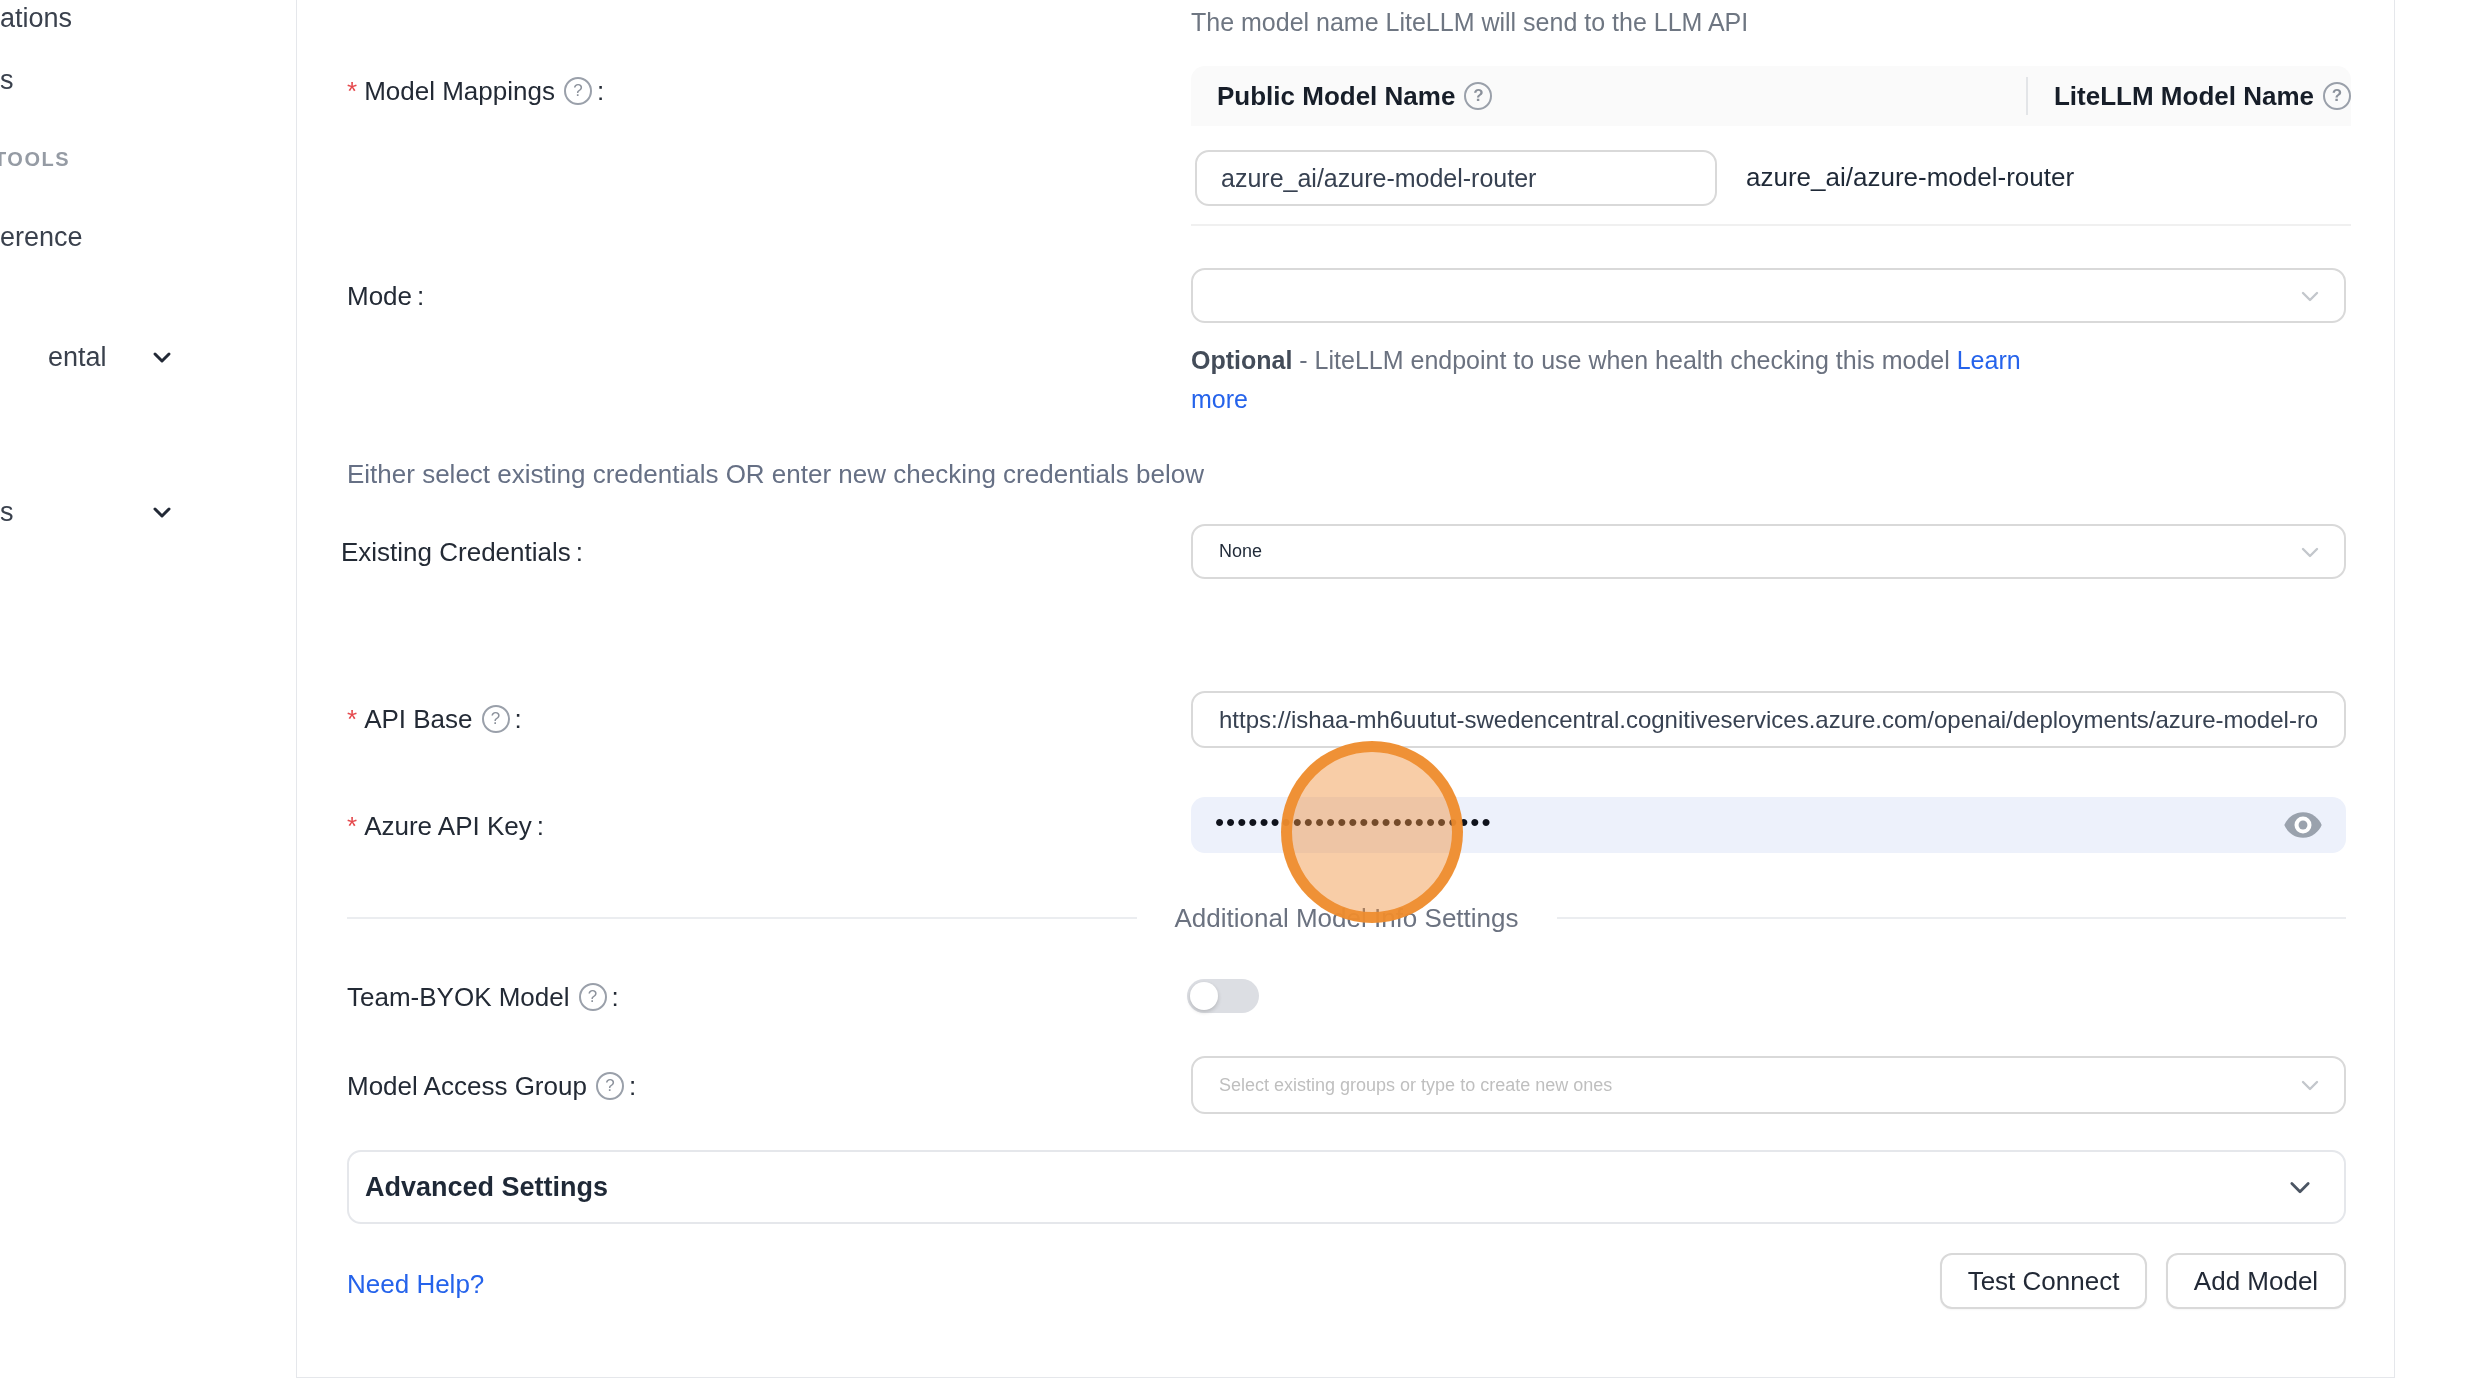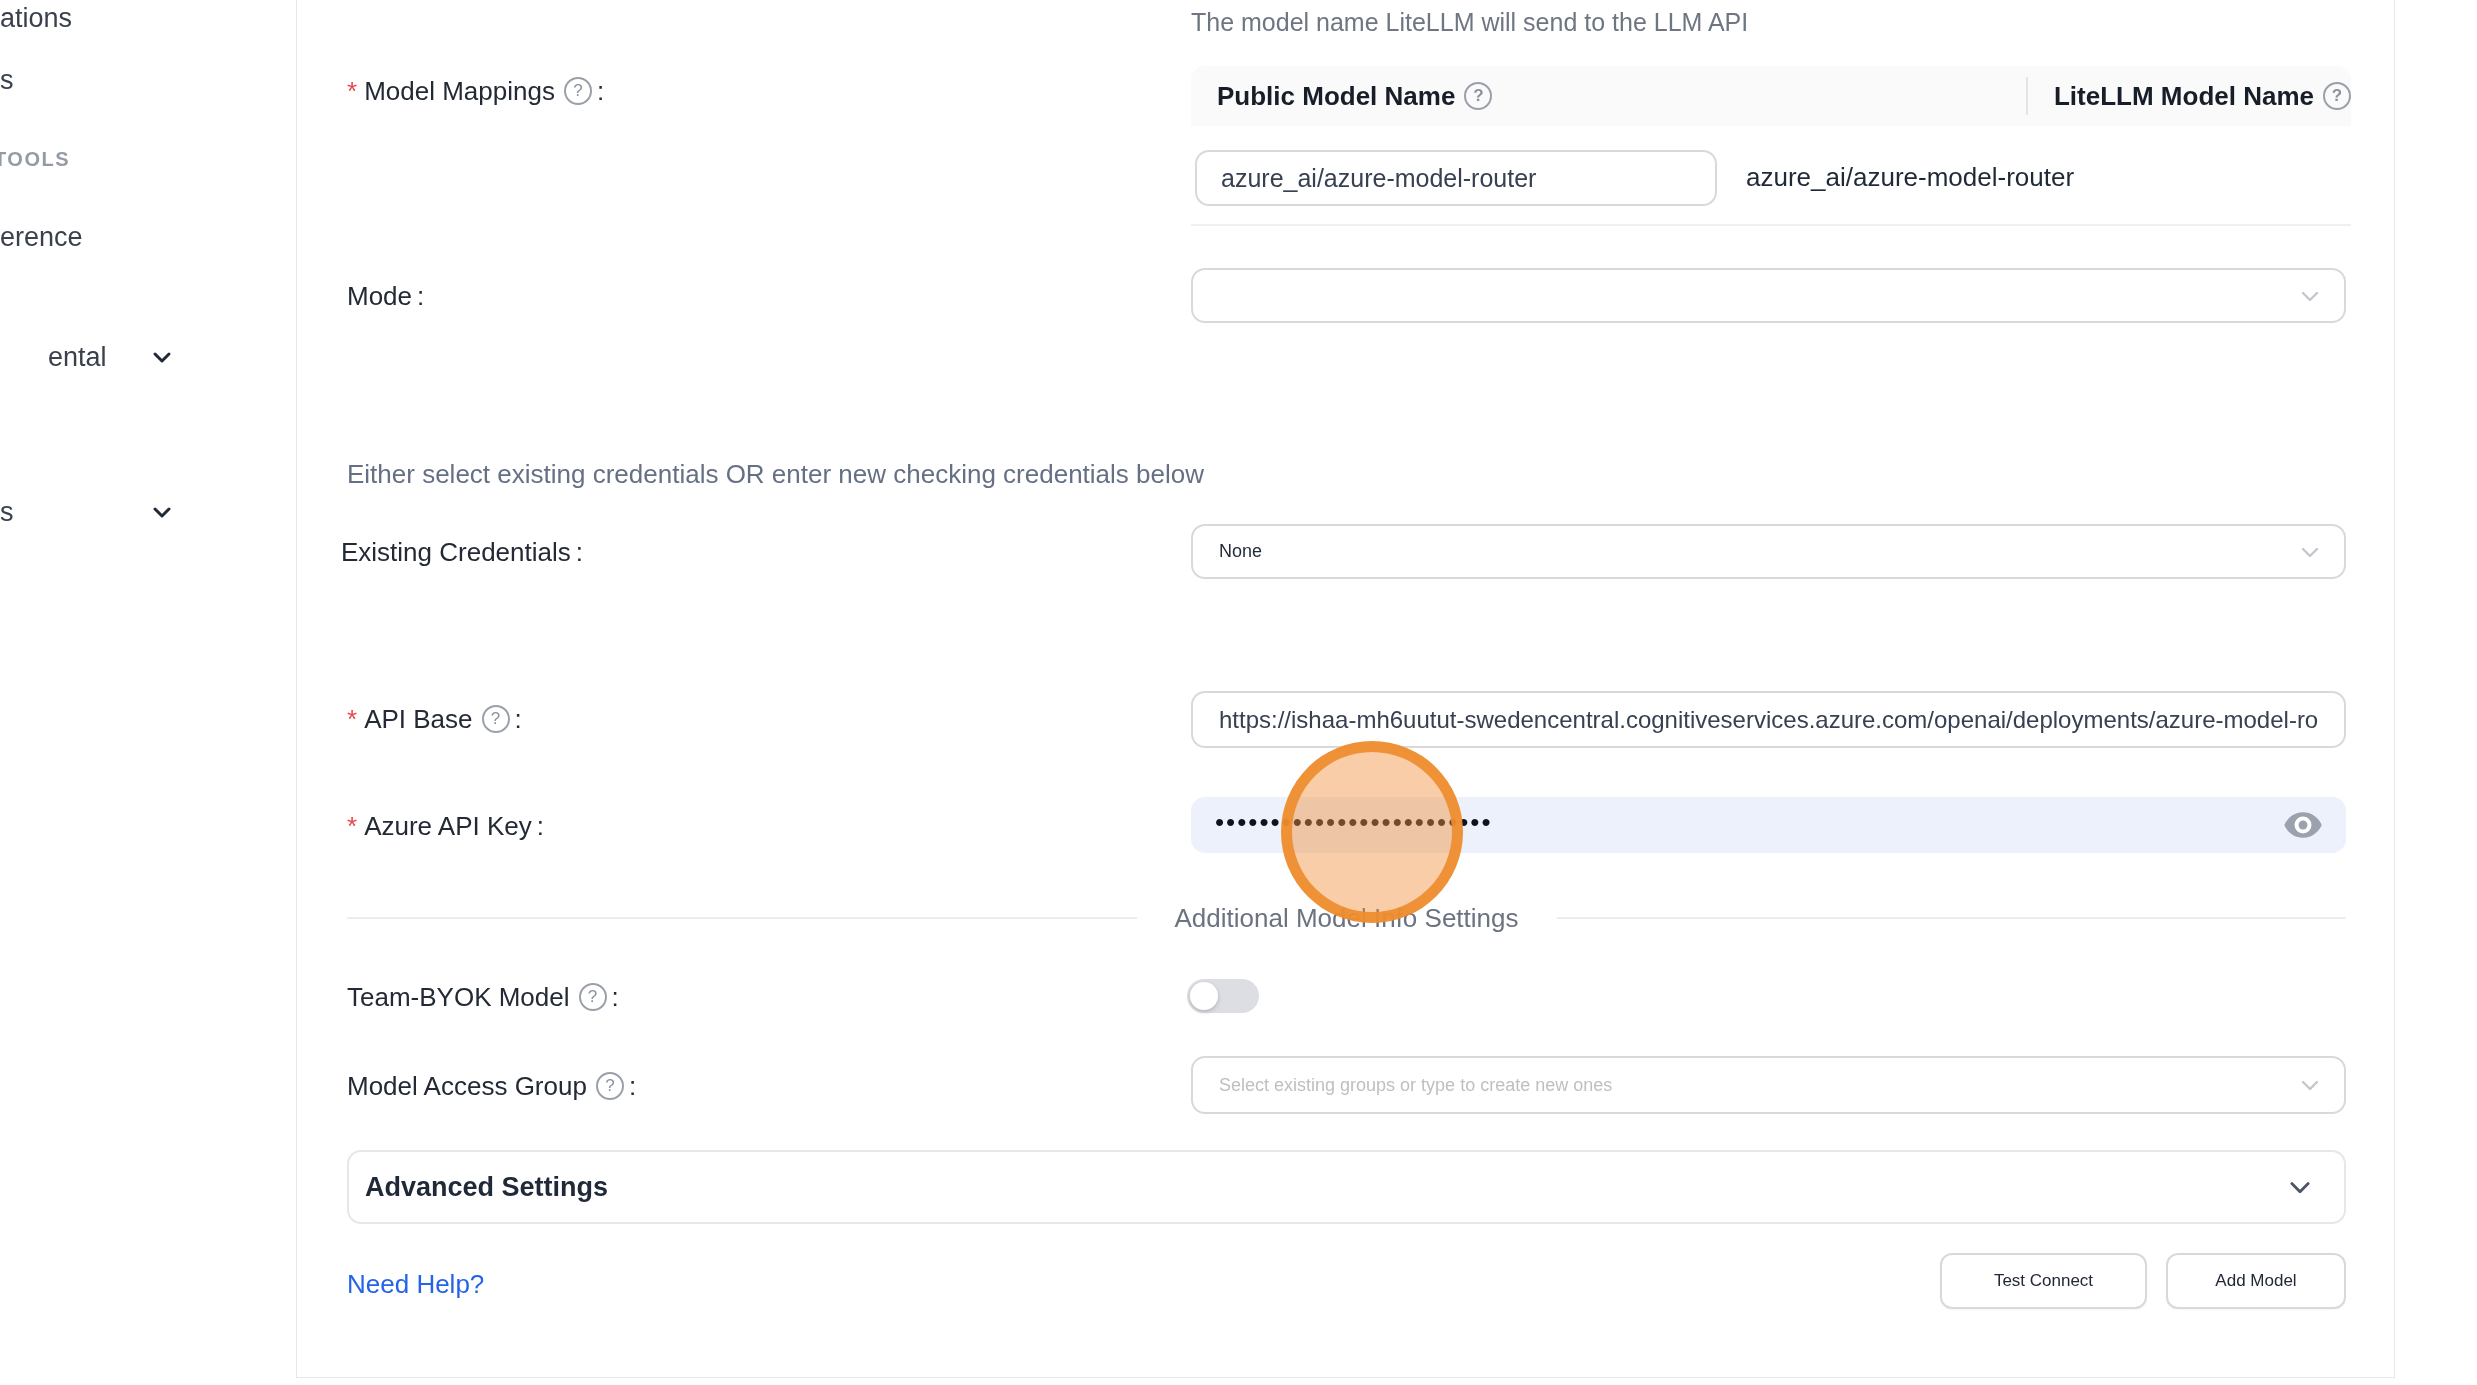--- a/index.html
+++ b/index.html
@@ -64,21 +64,21 @@
   #byok-knob { position:absolute; left:3px; top:3px; width:28px; height:28px; border-radius:50%;
                background:#fff; box-shadow:0 2px 4px rgba(0,0,0,.18); }
 
   
   #advanced-panel { position:absolute; left:50px; top:1150px; width:1999px; height:74px; background:#fff;
                     border:2px solid #e5e7eb; border-radius:14px; display:flex; align-items:center;
                     padding:0 16px; cursor:pointer; }
   #advanced-panel .title { font-size:27px; font-weight:700; color:#1f2937; }
 
   .btn { position:absolute; height:56px; background:#fff; border:2px solid #d9d9d9; border-radius:12px;
-         display:flex; align-items:center; justify-content:center; font-size:17px; color:#222936;
+         display:flex; align-items:center; justify-content:center; font-size:26px; color:#222936;
          box-shadow:0 1px 2px rgba(0,0,0,.04); cursor:pointer; white-space:nowrap; }
 
   
   #click-circle { position:absolute; left:1281px; top:741px; width:182px; height:182px; border-radius:50%;
                   border:11px solid rgba(239,140,45,.92); background:rgba(240,145,60,.45); z-index:50;
                   pointer-events:none; }
 
   .nowrap { white-space:nowrap; overflow:hidden; }
 </style>
 </head>
@@ -151,20 +151,23 @@
     <div class="abs flabel" style="left:50px; top:281px;">
       <span>Mode</span>
       <span class="colon">:</span>
     </div>
     <div class="selectbox" style="left:894px; top:268px; width:1155px; height:55px;">
       <span></span>
       <svg class="sel-chevron" width="24" height="24" viewBox="0 0 24 24">
         <path d="M5 9 L12 16 L19 9" fill="none" stroke="#c3c7cc" stroke-width="2.4" stroke-linecap="round" stroke-linejoin="round"></path>
       </svg>
     </div>
+    <div class="abs helptext" style="left:894px; top:341px; width:830px;">
+      <b>Optional</b><span> - LiteLLM endpoint to use when health checking this model </span><span class="link">Learn more</span>
+    </div>
 
     <div class="abs" style="left:50px; top:459px; font-size:26px; color:#667085;">Either select existing credentials OR enter new checking credentials below</div>
 
     <div class="abs flabel" style="left:44px; top:537px;">
       <span>Existing Credentials</span>
       <span class="colon">:</span>
     </div>
     <div class="selectbox" style="left:894px; top:524px; width:1155px; height:55px;">
       <span>None</span>
       <svg class="sel-chevron" width="24" height="24" viewBox="0 0 24 24">

